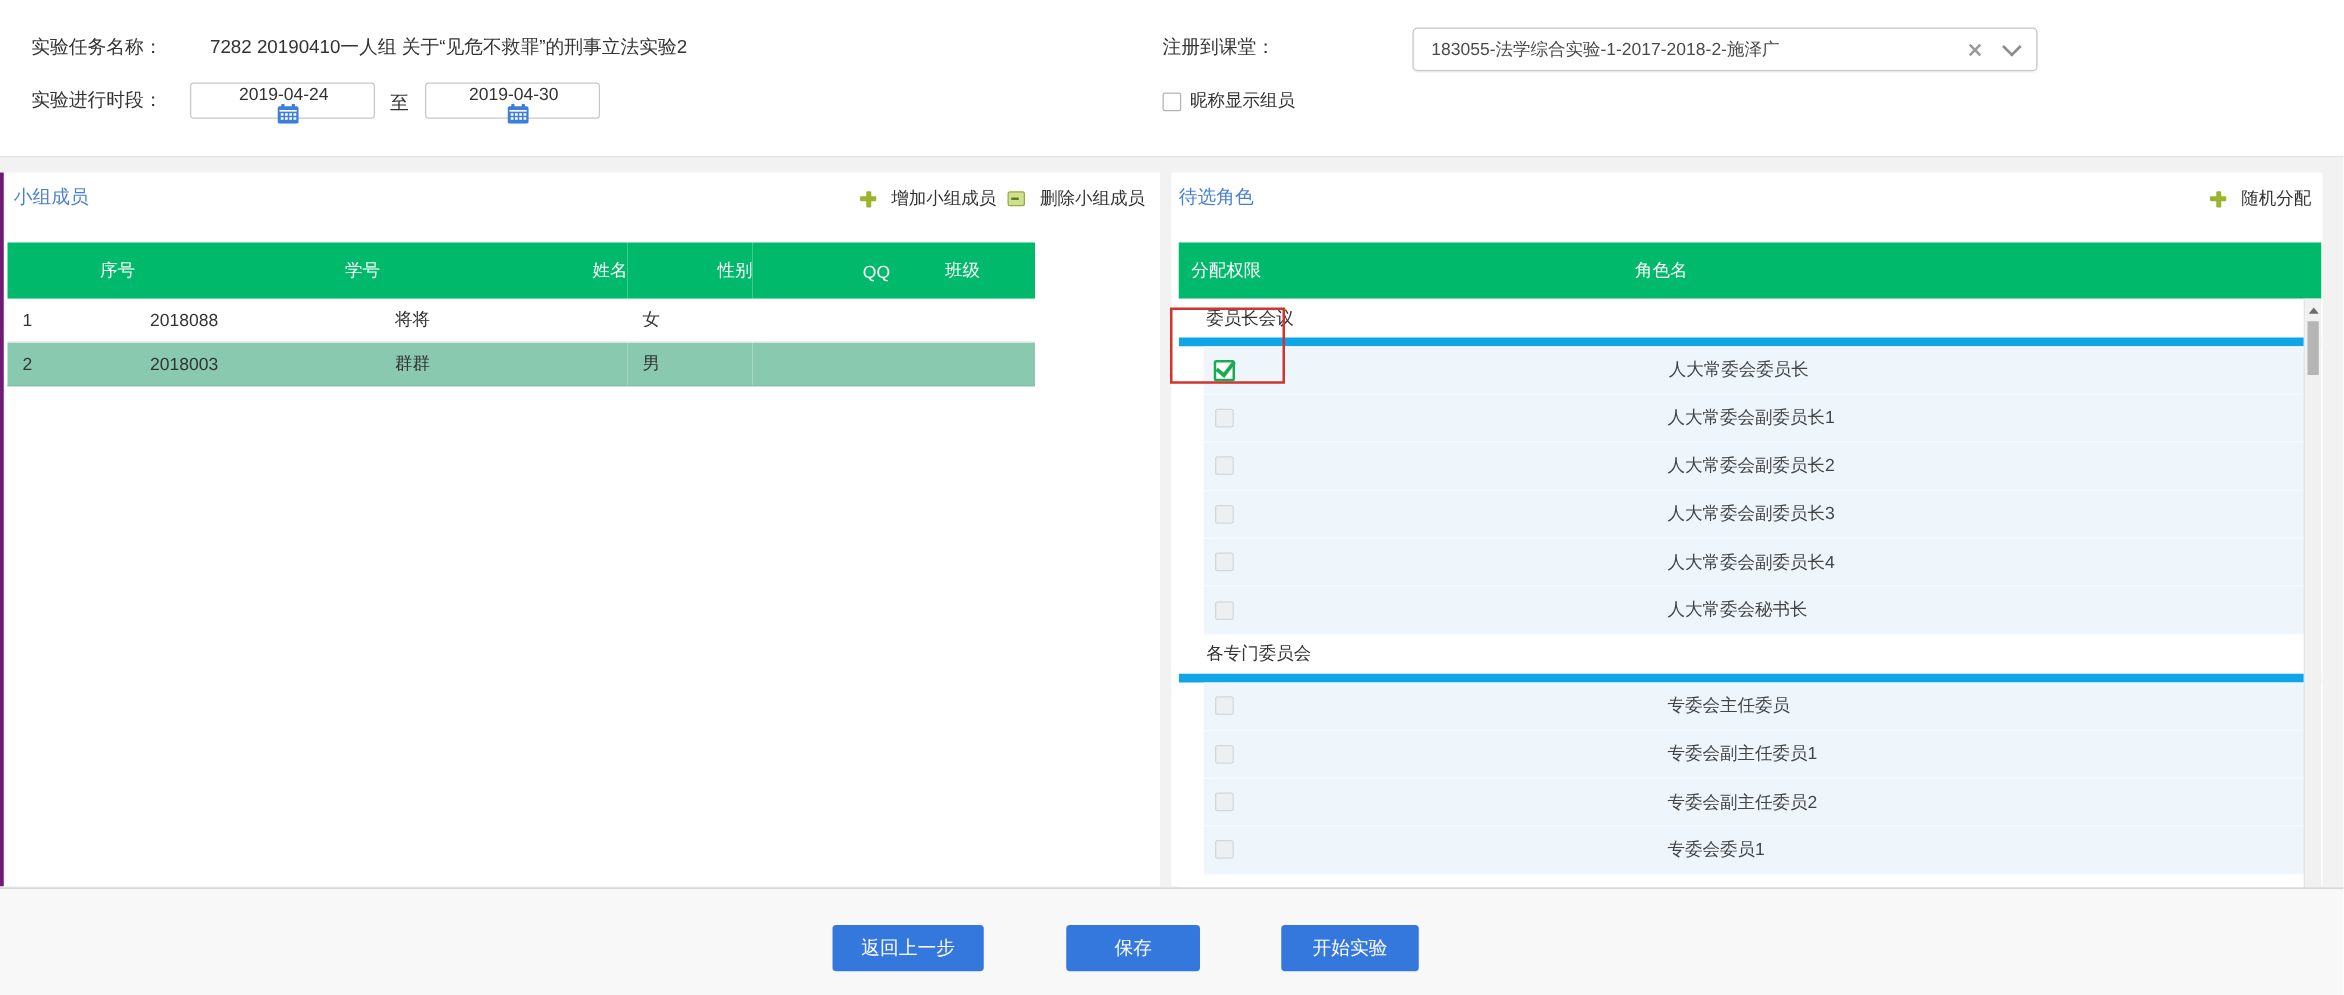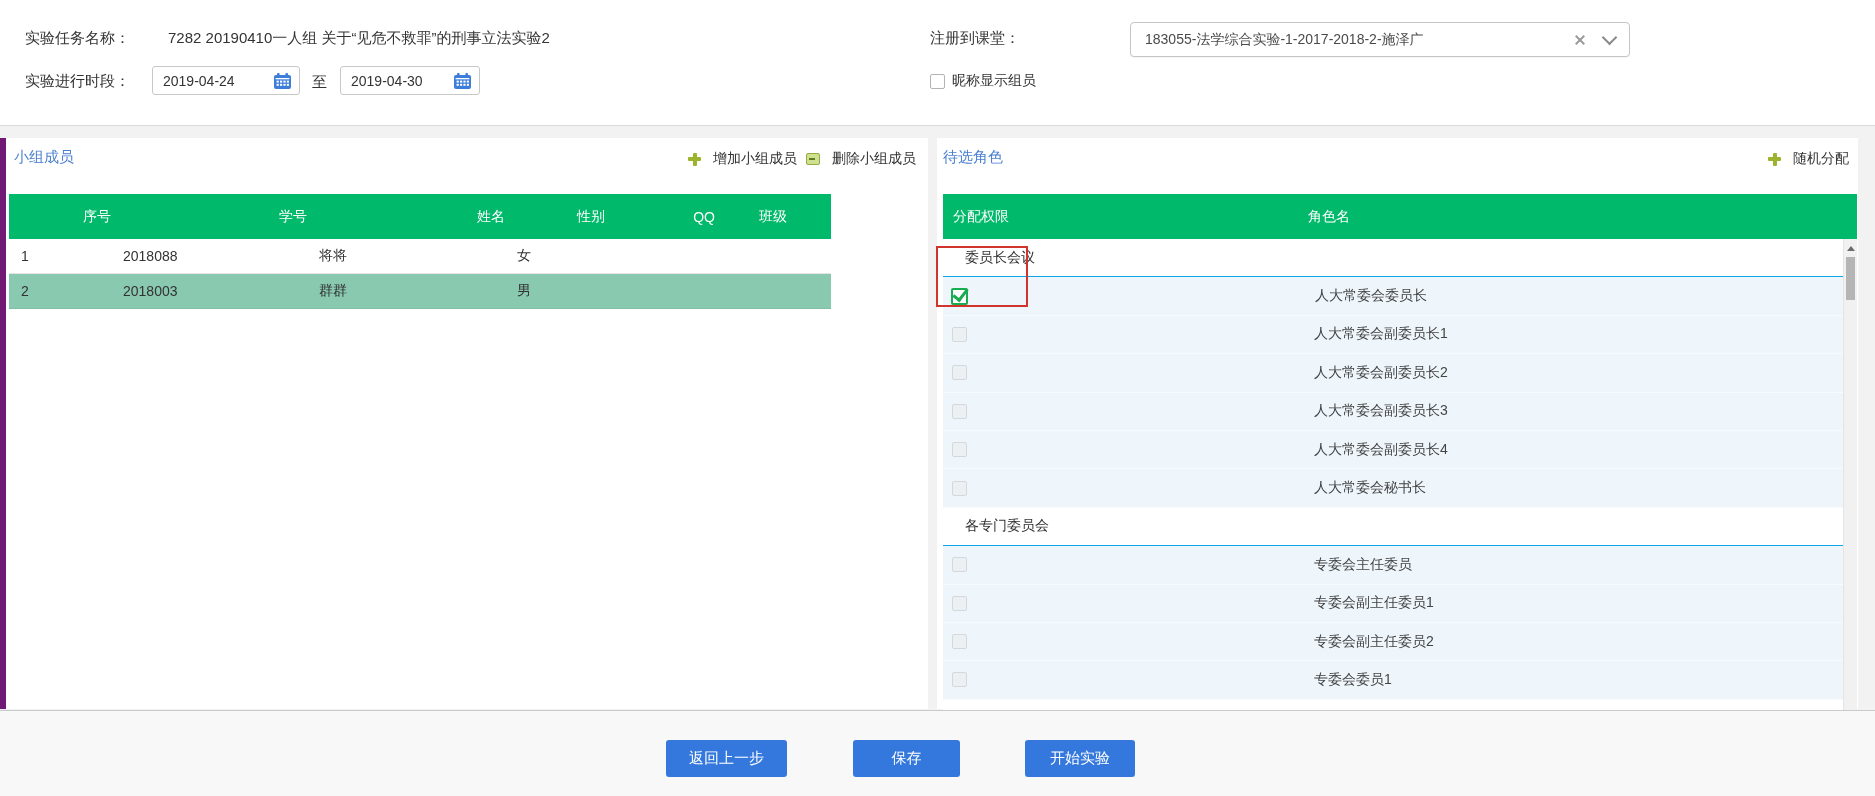--- a/index.html
+++ b/index.html
@@ -3,37 +3,37 @@
 <meta charset="utf-8">
 <style>
   html,body{margin:0;padding:0;background:#fff;}
   body{font-family:"Liberation Sans","DejaVu Sans",sans-serif;color:#333;}
   .page{position:relative;width:1875px;height:796px;overflow:hidden;background:#fff;}
 
   
   .form{position:absolute;left:0;top:0;width:1875px;height:125px;background:#fff;border-bottom:1px solid #d9d9d9;}
   .flabel{position:absolute;font-size:15px;color:#333;line-height:15px;white-space:nowrap;}
   .fvalue{position:absolute;font-size:15px;color:#333;line-height:15px;white-space:nowrap;}
-  .date-input{position:absolute;height:29px;background:#fff;border:1px solid #c8c8c8;border-radius:3px;display:flex;align-items:center;padding:0 8px 0 10px;box-sizing:border-box;}
+  .date-input{position:absolute;height:29px;background:#fff;border:1px solid #c8c8c8;border-radius:3px;display:flex;align-items:center;padding:0 8px 0 10px;box-sizing:border-box;flex-direction:column;}
   .date-input .dtext{font-size:14px;color:#333;flex:1;}
   .zhi{position:absolute;font-size:15px;color:#333;}
   .select{position:absolute;left:1130px;top:22px;width:500px;height:35px;background:#fff;border:1px solid #c5c5c5;border-radius:4px;display:flex;align-items:center;box-sizing:border-box;padding:0 14px;box-shadow:0 1px 1px rgba(0,0,0,.04);}
   .select .stext{font-size:14px;color:#4a4a4a;flex:1;white-space:nowrap;overflow:hidden;}
   .x-icon{position:relative;width:12px;height:12px;margin-right:18px;cursor:pointer;}
   .x-icon::before,.x-icon::after{content:"";position:absolute;left:5px;top:0;width:2px;height:12px;background:#9a9a9a;}
   .x-icon::before{transform:rotate(45deg);}  .x-icon::after{transform:rotate(-45deg);}
   .chev-icon{width:9px;height:9px;border-right:2px solid #8a8a8a;border-bottom:2px solid #8a8a8a;transform:rotate(45deg);margin-top:-5px;}
   .checkrow{position:absolute;left:930px;top:72px;display:flex;align-items:center;gap:7px;}
   .plaincb{width:13px;height:13px;border:1px solid #b3b3b3;border-radius:2px;background:#fff;}
   .checkrow .clabel{font-size:14px;color:#333;}
 
   
   .mid{position:absolute;left:0;top:126px;width:1875px;height:584px;background:#f2f2f2;}
   .panel{position:absolute;top:12px;background:#fff;height:571px;}
-  .panel.left{left:0;width:928px;border-left:6px solid #701a75;box-sizing:border-box;}
+  .panel.left{left:0;width:928px;border-left:3px solid #701a75;box-sizing:border-box;}
   .panel.right{left:937px;width:921px;}
   .panel-head{position:absolute;left:0;top:10px;width:100%;height:24px;}
   .ptitle{position:absolute;font-size:15px;color:#4a7fd0;text-decoration:none;cursor:pointer;white-space:nowrap;}
   .head-links{position:absolute;top:2px;display:flex;align-items:center;gap:9px;font-size:14px;color:#333;}
   .hlink{display:flex;align-items:center;gap:12px;cursor:pointer;white-space:nowrap;}
   .plus-icon{position:relative;width:13px;height:13px;display:inline-block;flex:none;}
   .plus-icon::before{content:"";position:absolute;left:4.5px;top:0;width:4px;height:13px;background:#9cb32e;border-radius:1px;}
   .plus-icon::after{content:"";position:absolute;left:0;top:4.5px;width:13px;height:4px;background:#9cb32e;border-radius:1px;}
   .minus-icon{position:relative;width:12px;height:10px;background:#cfe08f;border:1px solid #93ab45;border-radius:2px;display:inline-block;flex:none;}
   .minus-icon::after{content:"";position:absolute;left:2px;top:3.5px;width:6px;height:2px;background:#5f7d20;}
@@ -49,22 +49,22 @@
   .members-table th:nth-child(6){width:116px;text-align:center;padding:0;}
   .members-table td{height:34px;font-size:14px;color:#333;padding:0 0 0 12px;border-bottom:1px solid #e7e7e7;background:#fff;}
   .members-table tr.selected td{background:#88c9b0;border-bottom-color:#7ebfa6;}
 
   
   .roles-table{position:absolute;left:6px;top:56px;width:914px;}
   .roles-header{height:45px;background:#00b96b;color:#fff;font-size:14px;display:flex;align-items:center;}
   .rh1{width:365px;padding-left:10px;box-sizing:border-box;}
   .rh2{flex:1;}
   .roles-viewport{position:relative;height:483px;overflow:hidden;background:#fff;}
-  .role-row{height:38.4px;display:flex;align-items:center;background:#eef6fc;border-bottom:1px solid #f8fbfe;box-sizing:border-box;}
-  .group-row{height:38.4px;display:flex;align-items:center;background:#fff;border-bottom:1px solid #0ea5e9;box-sizing:border-box;padding-left:22px;font-size:14px;color:#333;}
+  .role-row{height:38.4px;display:flex;align-items:center;background:#eef6fc;border-bottom:1px solid #f8fbfe;box-sizing:border-box;margin-left:20px;}
+  .group-row{height:38.4px;display:flex;align-items:center;background:#fff;border-bottom:7px solid #0ea5e9;box-sizing:border-box;padding-left:22px;font-size:14px;color:#333;}
   .role-row .rlabel{margin-left:347px;font-size:14px;color:#444;white-space:nowrap;}
   .cb{position:relative;width:15px;height:15px;margin-left:9px;background:#edf0f2;border:1px solid #d2d8dc;border-radius:2px;box-sizing:border-box;flex:none;cursor:pointer;}
   .cb.checked{width:17px;height:17px;margin-left:8px;background:#fff;border:2px solid #18ac50;}
   .cb.checked::after{content:"";position:absolute;left:3px;top:-4px;width:6px;height:12px;border-right:3px solid #18ac50;border-bottom:3px solid #18ac50;transform:rotate(38deg);}
 
   
   .sbar{position:absolute;left:900px;top:45px;width:14px;height:483px;background:#f1f1f1;border-left:1px solid #e4e4e4;box-sizing:border-box;}
   .sarrow{position:absolute;left:0;width:13px;height:14px;display:flex;align-items:center;justify-content:center;cursor:pointer;}
   .sarrow.up{top:2px;} .sarrow.down{bottom:2px;}
   .tri-up{width:0;height:0;border-left:4px solid transparent;border-right:4px solid transparent;border-bottom:5px solid #6b6b6b;}

